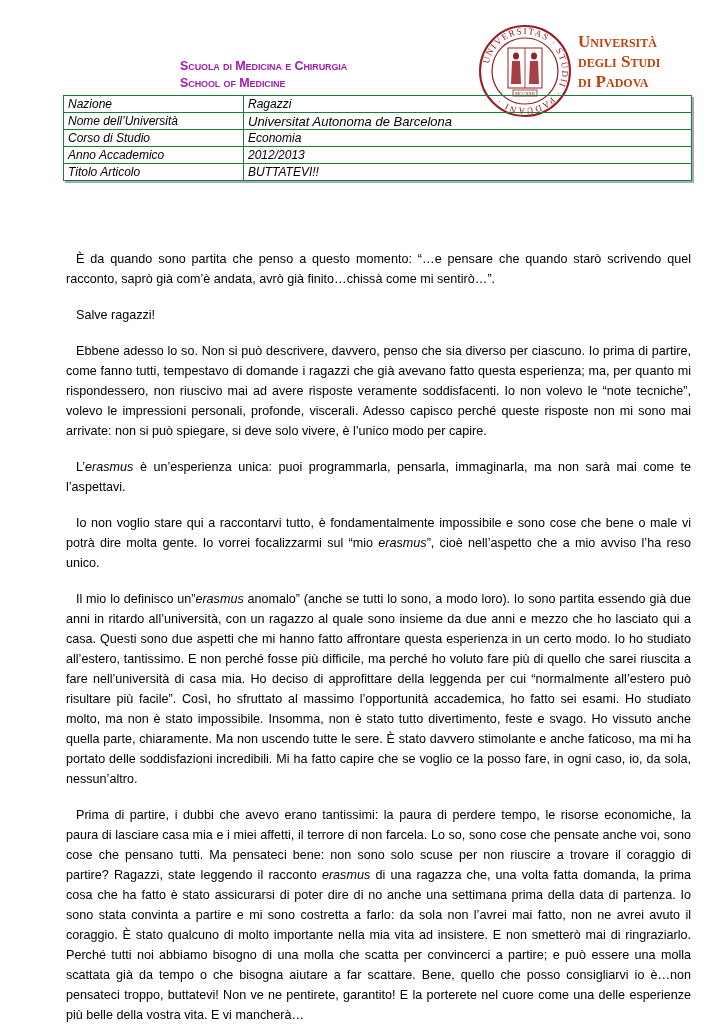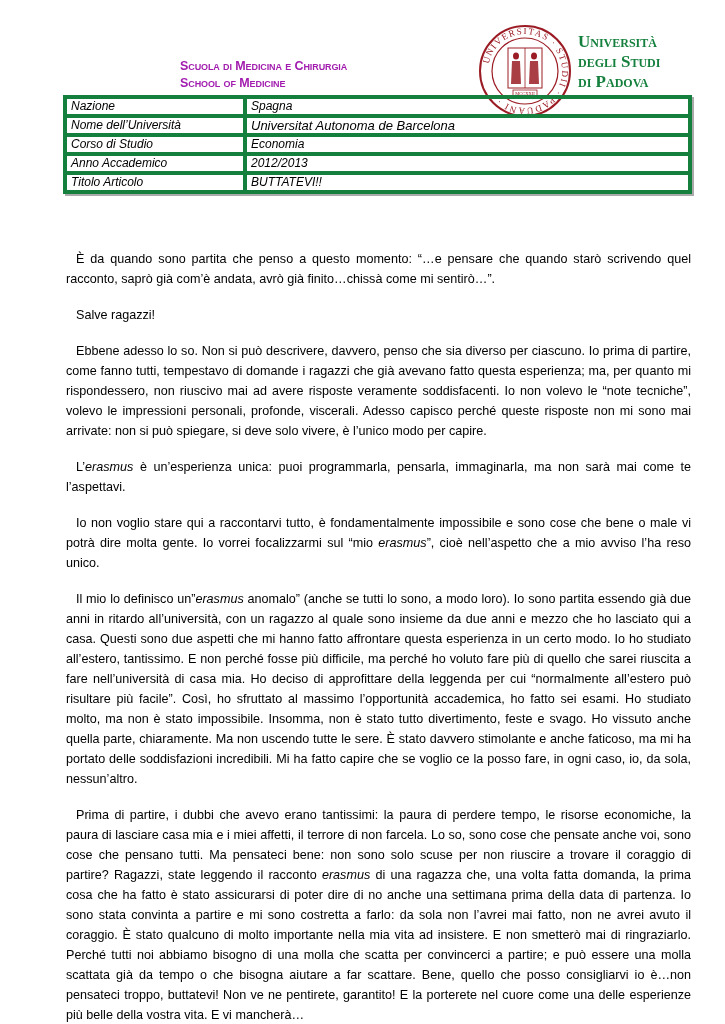--- a/index.html
+++ b/index.html
@@ -22,34 +22,34 @@
       letter-spacing: -0.1px;
     }
     .seal {
       position: absolute; left: 478px; top: 24px;
       width: 94px; height: 94px;
     }
     .uni-name {
       position: absolute; left: 578px; top: 32px;
       font-family: "Liberation Serif", "DejaVu Serif", serif;
       font-variant: small-caps;
-      color: #15803d;
+      color: #c2410c;
       font-size: 17px;
       line-height: 20px;
       font-weight: bold;
     }
     .info-table {
       position: absolute; left: 63px; top: 95px;
       width: 629px;
       border-collapse: collapse;
       font-style: italic;
       font-size: 12px;
     }
     .info-table td {
-      border: 4px solid #15803d;
+      border: 1px solid #15803d;
       height: 17px;
       padding: 0 4px;
       line-height: 15px;
       white-space: nowrap;
     }
     .info-table td.k { width: 180px; }
     .info-table td.v.small { font-size: 13px; }
     .info-table { box-shadow: 2px 2px 0 #aaa; }
     .body-text {
       position: absolute; left: 66px; top: 249px;
@@ -91,21 +91,21 @@
 <div class="uni-name">
   <div>Università</div>
   <div>degli Studi</div>
   <div>di Padova</div>
 </div>
 
 <table class="info-table">
   <tbody>
     <tr>
       <td class="k">Nazione</td>
-      <td class="v">Spagna</td>
+      <td class="v">Ragazzi</td>
     </tr>
     <tr>
       <td class="k">Nome dell’Università</td>
       <td class="v small">Universitat Autonoma de Barcelona</td>
     </tr>
     <tr>
       <td class="k">Corso di Studio</td>
       <td class="v">Economia</td>
     </tr>
     <tr>

